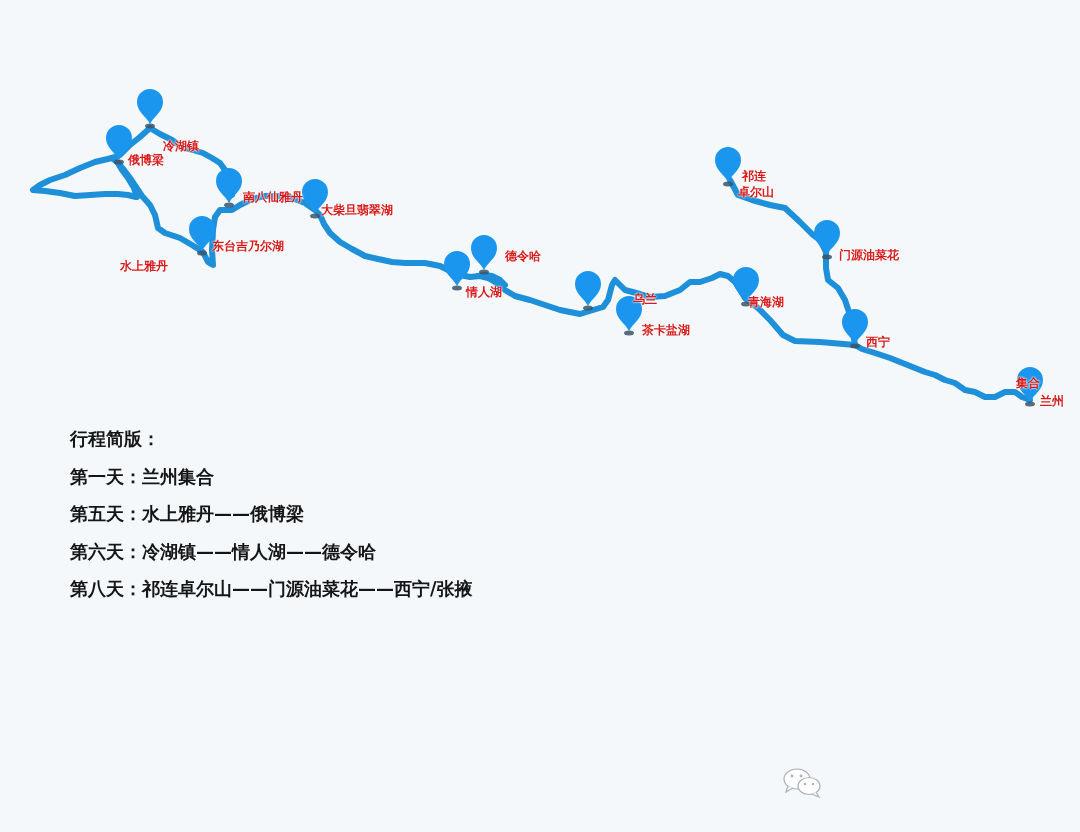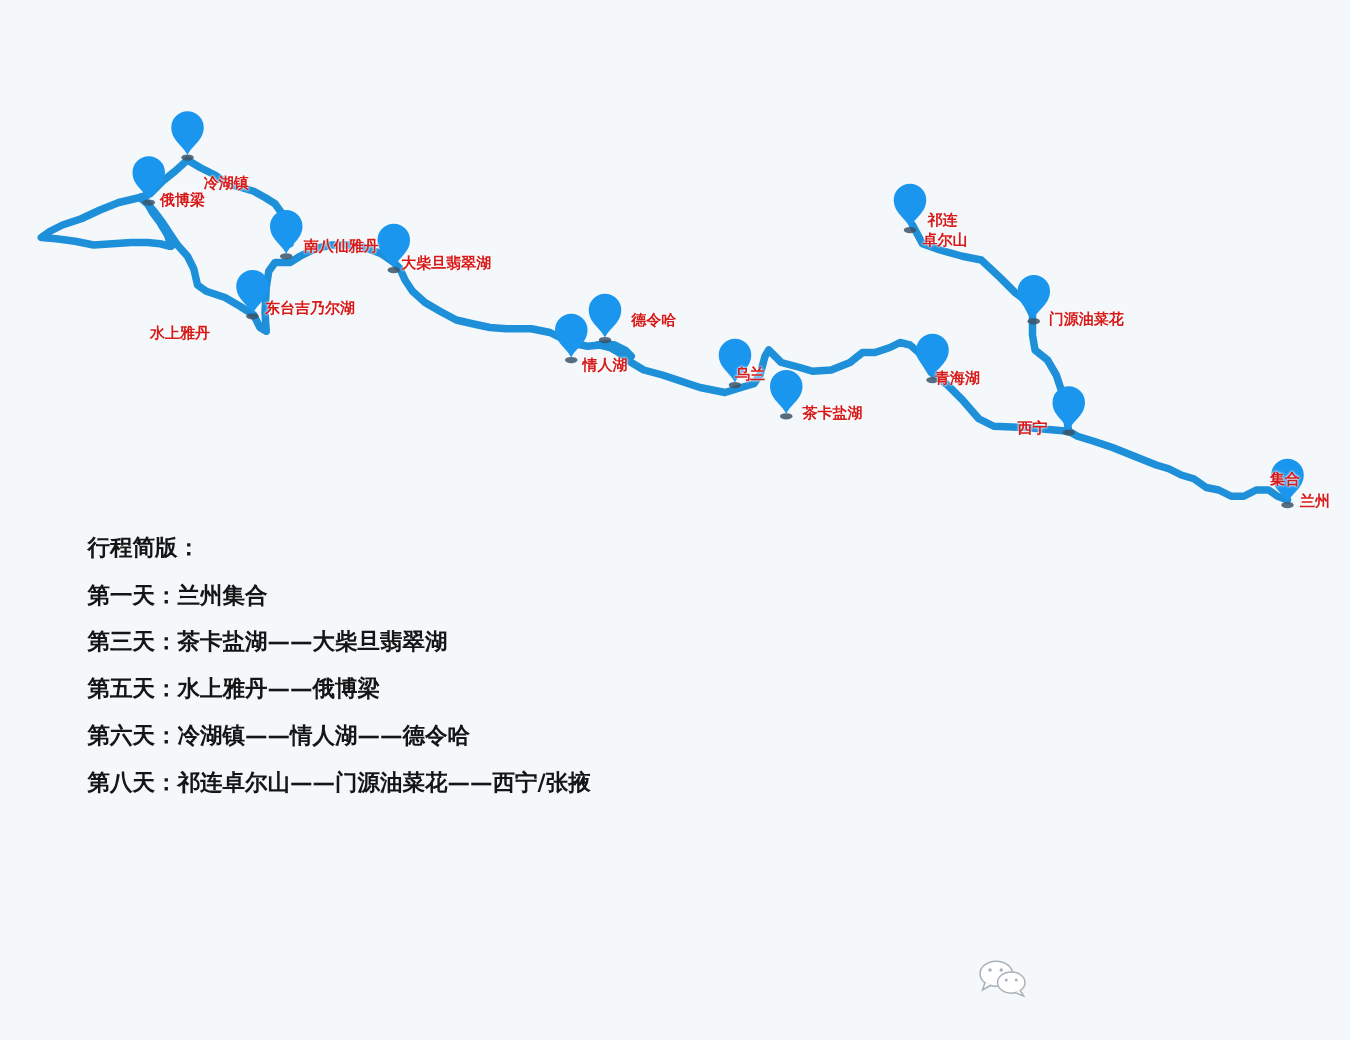--- a/index.html
+++ b/index.html
@@ -99,34 +99,33 @@
 </svg>
 
 <div class="label" style="left:163px;top:113px;margin-top:26px;">冷湖镇</div>
 <div class="label" style="left:128px;top:153px;">俄博梁</div>
 <div class="label" style="left:243px;top:190px;">南八仙雅丹</div>
 <div class="label" style="left:321px;top:203px;">大柴旦翡翠湖</div>
 <div class="label" style="left:120px;top:227px;margin-top:32px;">水上雅丹</div>
 <div class="label" style="left:212px;top:239px;">东台吉乃尔湖</div>
 <div class="label" style="left:505px;top:249px;text-align:right;">德令哈</div>
 <div class="label" style="left:466px;top:285px;">情人湖</div>
-<div class="label" style="left:588px;top:292px;">乌兰</div>
+<div class="label" style="left:633px;top:292px;">乌兰</div>
 <div class="label" style="left:642px;top:323px;">茶卡盐湖</div>
 <div class="label" style="left:748px;top:295px;">青海湖</div>
 <div class="label" style="left:742px;top:169px;">祁连</div>
 <div class="label" style="left:738px;top:185px;">卓尔山</div>
 <div class="label" style="left:839px;top:248px;">门源油菜花</div>
-<div class="label" style="left:814px;top:335px;">西宁</div>
+<div class="label" style="left:866px;top:335px;">西宁</div>
 <div class="label" style="left:1016px;top:376px;">集合</div>
 <div class="label" style="left:1040px;top:394px;">兰州</div>
 
 <div id="itinerary">
   <div class="line">行程简版：</div>
   <div class="line">第一天：兰州集合</div>
-  <div class="line">第三天：茶卡盐湖——大柴旦翡翠湖</div>
   <div class="line">第五天：水上雅丹——俄博梁</div>
   <div class="line">第六天：冷湖镇——情人湖——德令哈</div>
   <div class="line">第八天：祁连卓尔山——门源油菜花——西宁/张掖</div>
 </div>
 
 <div id="watermark">
   <svg width="42" height="32" viewBox="0 0 42 32">
     <ellipse cx="15" cy="13" rx="13" ry="10" fill="#ffffff" stroke="#aab2b9" stroke-width="1.2"></ellipse>
     <path d="M6,20 L4,26 L11,22" fill="#ffffff" stroke="#aab2b9" stroke-width="1.2"></path>
     <ellipse cx="27" cy="20" rx="11" ry="8.5" fill="#ffffff" stroke="#aab2b9" stroke-width="1.2"></ellipse>

